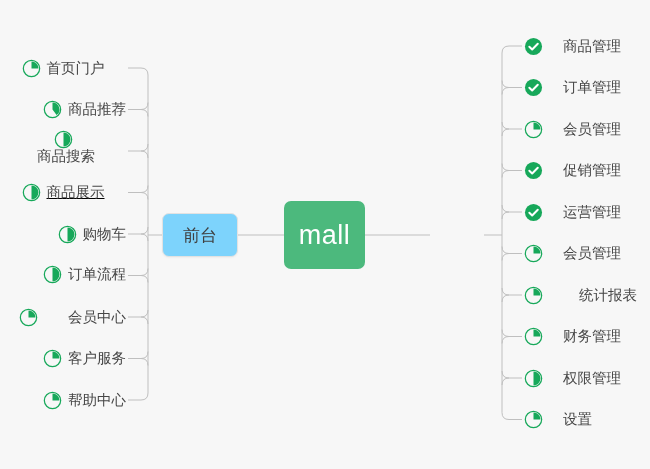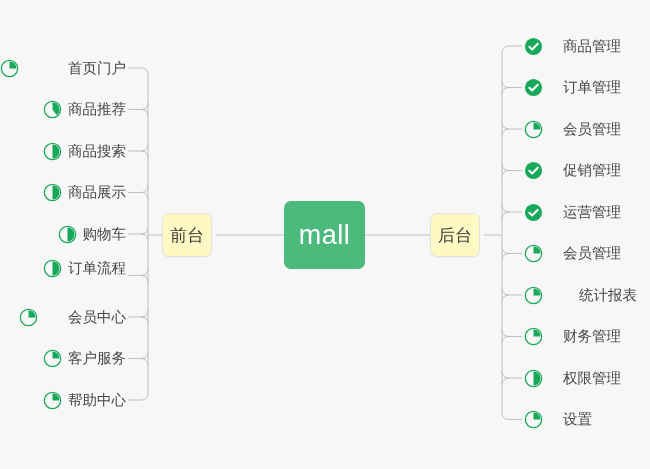--- a/index.html
+++ b/index.html
@@ -53,23 +53,23 @@
   .center-node .label {
     color: #ffffff;
     font-size: 27px;
     letter-spacing: 0.5px;
     line-height: 1;
   }
 
   
   .branch-node {
     position: absolute;
-    width: 50px;
+    width: 76px;
     height: 44px;
-    background: #fef9c3;
+    background: #7dd3fc;
     border: 1px solid #e2e2e2;
     border-radius: 7px;
     display: flex;
     align-items: center;
     justify-content: center;
     box-sizing: border-box;
     box-shadow: 0 1px 2px rgba(0,0,0,0.04);
   }
   .branch-node .label {
     color: #3f3f3f;
@@ -151,61 +151,58 @@
     </svg>
 
   <div class="branch-node" id="branch-front">
     <span class="label">前台</span>
   </div>
 
   <div class="center-node">
     <span class="label">mall</span>
   </div>
 
-  <div class="branch-node" id="branch-back">
-    <span class="label">后台</span>
-  </div>
 
   <div id="leaf-container">
-      <div class="leaf left" style="top: 56px; left: 0px; width: 126px; justify-content: space-between;">
+      <div class="leaf left" style="top: 56px; left: 0px; width: 126px; justify-content: center;">
         <svg class="icon" viewBox="0 0 20 20">
           <circle cx="10" cy="10" r="8.6" fill="none" stroke="#17a85a" stroke-width="1.3"></circle>
           <path d="M 10 10 L 10 2.7 A 7.3 7.3 0 0 1 17.300 10.000 Z" fill="#17a85a"></path>
         </svg>
         <span class="leaf-label">首页门户</span>
       </div>
       <div class="leaf left" style="top: 97.5px; left: 0px; width: 126px; justify-content: flex-end; text-align: right;">
         <svg class="icon" viewBox="0 0 20 20">
           <circle cx="10" cy="10" r="8.6" fill="none" stroke="#17a85a" stroke-width="1.3"></circle>
           <path d="M 10 10 L 10 2.7 A 7.3 7.3 0 0 1 14.291 15.906 Z" fill="#17a85a"></path>
         </svg>
         <span class="leaf-label">商品推荐</span>
       </div>
-      <div class="leaf left" style="top: 139px; left: 0px; width: 126px; justify-content: flex-end;">
+      <div class="leaf left" style="top: 139px; left: 0px; width: 126px; justify-content: flex-end; flex-direction: column;">
         <svg class="icon" viewBox="0 0 20 20">
           <circle cx="10" cy="10" r="8.6" fill="none" stroke="#17a85a" stroke-width="1.3"></circle>
           <path d="M 10 10 L 10 2.7 A 7.3 7.3 0 0 1 10.000 17.300 Z" fill="#17a85a"></path>
         </svg>
         <span class="leaf-label">商品搜索</span>
       </div>
-      <div class="leaf left" style="top: 180.5px; left: 0px; width: 126px; justify-content: flex-end;">
+      <div class="leaf left" style="top: 180.5px; left: 0px; width: 126px; justify-content: center; text-decoration: underline;">
         <svg class="icon" viewBox="0 0 20 20">
           <circle cx="10" cy="10" r="8.6" fill="none" stroke="#17a85a" stroke-width="1.3"></circle>
           <path d="M 10 10 L 10 2.7 A 7.3 7.3 0 0 1 10.000 17.300 Z" fill="#17a85a"></path>
         </svg>
         <span class="leaf-label">商品展示</span>
       </div>
       <div class="leaf left" style="top: 222px; left: 0px; width: 126px; justify-content: flex-end; text-align: center;">
         <svg class="icon" viewBox="0 0 20 20">
           <circle cx="10" cy="10" r="8.6" fill="none" stroke="#17a85a" stroke-width="1.3"></circle>
           <path d="M 10 10 L 10 2.7 A 7.3 7.3 0 0 1 10.000 17.300 Z" fill="#17a85a"></path>
         </svg>
         <span class="leaf-label">购物车</span>
       </div>
-      <div class="leaf left" style="top: 256px; left: 0px; width: 126px; justify-content: flex-end;">
+      <div class="leaf left" style="top: 262px; left: 0px; width: 126px; justify-content: flex-end;">
         <svg class="icon" viewBox="0 0 20 20">
           <circle cx="10" cy="10" r="8.6" fill="none" stroke="#17a85a" stroke-width="1.3"></circle>
           <path d="M 10 10 L 10 2.7 A 7.3 7.3 0 0 1 10.000 17.300 Z" fill="#17a85a"></path>
         </svg>
         <span class="leaf-label">订单流程</span>
       </div>
       <div class="leaf left" style="top: 305px; left: 0px; width: 126px; justify-content: flex-end; gap: 24px;">
         <svg class="icon" viewBox="0 0 20 20">
           <circle cx="10" cy="10" r="8.6" fill="none" stroke="#17a85a" stroke-width="1.3"></circle>
           <path d="M 10 10 L 10 2.7 A 7.3 7.3 0 0 1 17.300 10.000 Z" fill="#17a85a"></path>

